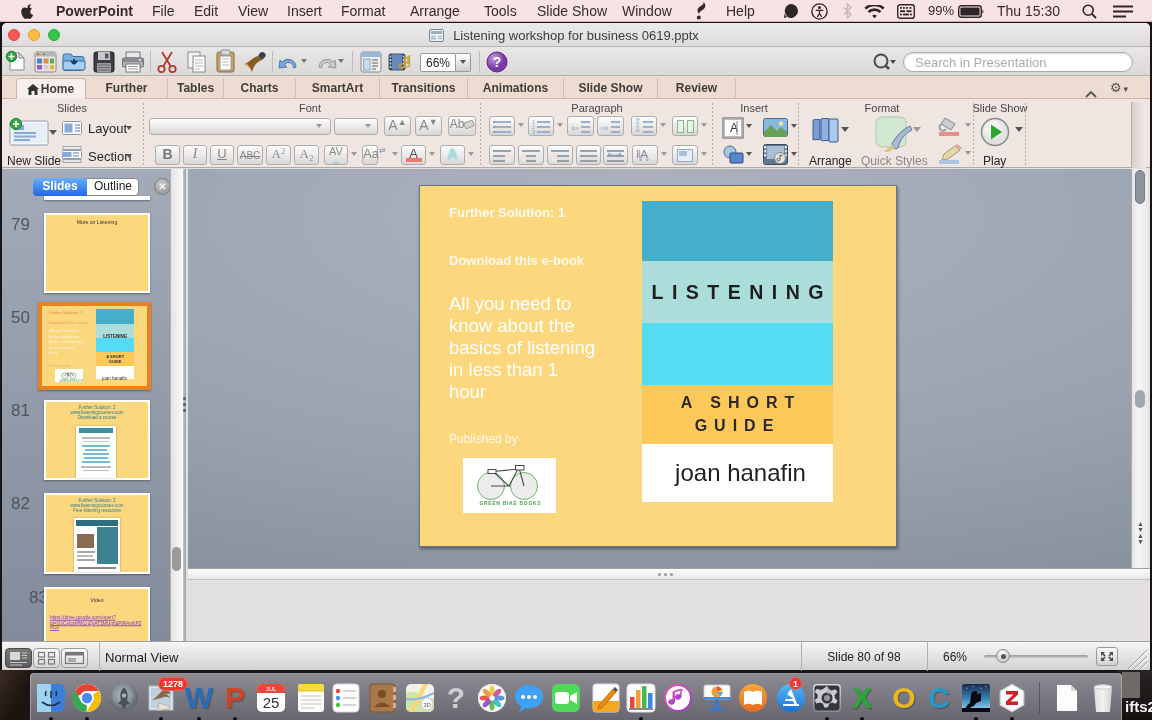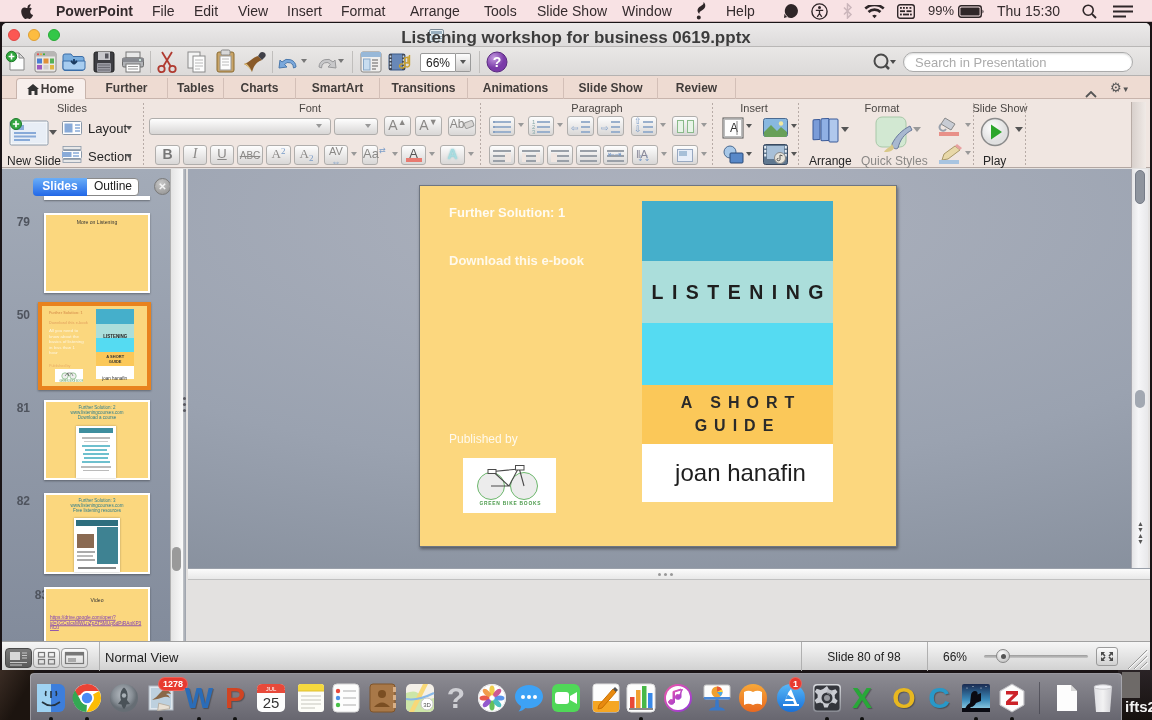--- a/index.html
+++ b/index.html
@@ -6,35 +6,35 @@
 html,body{width:1152px;height:720px;overflow:hidden;}
 body{font-family:"Liberation Sans",sans-serif;position:relative;background:#1a1416;}
 .abs{position:absolute;}
 
 #menubar{position:absolute;left:0;top:0;width:1152px;height:22px;background:#f8e2e4;border-bottom:1px solid #c9b3b5;color:#342b2d;font-size:14px;}
 #menubar .mi{position:absolute;top:3px;white-space:nowrap;}
 
 #win{position:absolute;left:2px;top:23px;width:1148px;height:647px;background:#e3e1e0;border-radius:5px 5px 0 0;}
 #titlebar{position:absolute;left:0;top:0;width:100%;height:24px;background:linear-gradient(#eceaea,#dddbdb);border-radius:5px 5px 0 0;border-bottom:1px solid #b9b7b6;}
 .tl{position:absolute;top:6px;width:12px;height:12px;border-radius:50%;}
-#titletext{position:absolute;top:5px;left:0;width:100%;text-align:center;font-size:17px;color:#3c3c3c;font-weight:bold;}
+#titletext{position:absolute;top:5px;left:0;width:100%;text-align:center;font-size:13px;color:#3c3c3c;}
 
 #toolbar{position:absolute;left:0;top:24px;width:100%;height:29px;background:linear-gradient(#e9e7e6,#dcdad9);border-bottom:1px solid #b4b2b1;}
 
 #tabrow{position:absolute;left:0;top:53px;width:100%;height:23px;background:#eedbd2;border-bottom:1px solid #c8b4ac;}
 .tab{position:absolute;top:2px;height:21px;line-height:21px;font-size:12px;font-weight:bold;color:#413c3a;text-align:center;border-right:1px solid #d3bfb7;}
 .tab.active{background:#f7efec;border-radius:4px 4px 0 0;border:1px solid #c8b4ac;border-bottom:none;}
 
 #ribbon{position:absolute;left:0;top:76px;width:100%;height:69px;background:#f0e6e1;border-bottom:1px solid #b3a7a2;}
 .rlabel{position:absolute;top:3px;font-size:11px;color:#4a4643;text-align:center;}
 .rsep{position:absolute;top:4px;height:62px;width:1px;background-image:linear-gradient(#b7aba6 40%,rgba(0,0,0,0) 0%);background-size:1px 4px;}
 .rbtn{position:absolute;background:linear-gradient(#fdfdfd,#d9d7d6);border:1px solid #b0aeac;border-radius:3px;color:#8a8886;}
 
 #sidebar{position:absolute;left:0;top:146px;width:184px;height:475px;background:linear-gradient(180deg,#a3abb8,#828b9b);}
-#sidebar .num{position:absolute;font-size:12px;font-weight:bold;color:#4f545e;width:28px;text-align:right;}
+#sidebar .num{position:absolute;font-size:17px;font-weight:normal;color:#4f545e;width:28px;text-align:right;}
 .thumb{position:absolute;left:42px;width:106px;background:#fbd77e;border:2px solid #fff;box-shadow:0 1px 2px rgba(0,0,0,.35);}
 
 #main{position:absolute;left:186px;top:146px;width:945px;height:399px;background:radial-gradient(150% 130% at 48% 12%,#adb2be 0%,#9aa2b0 48%,#79828f 100%);}
 #slide{position:absolute;left:231px;top:16px;width:478px;height:362px;background:#fcd77e;border:1px solid #6e7580;box-shadow:1px 2px 3px rgba(0,0,0,.4);}
 
 #notesbar{position:absolute;left:186px;top:545px;width:962px;height:12px;background:linear-gradient(#fbfbfb,#e8e8e8);border-top:1px solid #9aa0aa;border-bottom:1px solid #c0c0c0;}
 #notes{position:absolute;left:186px;top:557px;width:962px;height:60px;background:#fff;}
 
 #status{position:absolute;left:0;top:618px;width:1148px;height:29px;background:linear-gradient(#f6f6f6,#d2d2d2);border-top:1px solid #a0a0a0;font-size:12px;color:#333;}
 
@@ -529,20 +529,21 @@
     </div>
     <div class="abs" style="left:168px;top:0;width:13px;height:475px;background:linear-gradient(90deg,#e4e4e4,#fafafa);border-left:1px solid #b0b0b0;"></div>
     <div class="abs" style="left:170px;top:378px;width:9px;height:24px;border-radius:5px;background:#9a9a9a;"></div>
     <div class="abs" style="left:181px;top:0;width:3px;height:475px;background:linear-gradient(90deg,#c4c6ca,#9aa0aa);"></div>
     <div class="abs" style="left:181px;top:228px;width:3px;height:3px;border-radius:50%;background:#5a5a62;box-shadow:0 6px 0 #5a5a62,0 12px 0 #5a5a62;"></div>
   </div>
   <div id="main">
     <div id="slide">
       <div class="abs" style="left:29px;top:19px;font-size:13px;font-weight:bold;color:rgba(255,255,255,.9);">Further Solution: 1</div>
       <div class="abs" style="left:29px;top:67px;font-size:13px;font-weight:bold;color:rgba(255,255,255,.85);">Download this e-book</div>
+      <div class="abs" style="left:29px;top:107px;width:180px;font-size:18.5px;line-height:22px;color:#fff;">All you need to<br>know about the<br>basics of listening<br>in less than 1<br>hour</div>
       <div class="abs" style="left:29px;top:246px;font-size:12px;color:rgba(255,255,255,.85);">Published by</div>
       <div class="abs" style="left:43px;top:272px;width:93px;height:55px;background:#fff;">
         <svg width="93" height="55" viewBox="0 0 93 55">
           <circle cx="28" cy="28" r="13.5" fill="#ececec" stroke="#6cb86c" stroke-width="1"></circle>
           <circle cx="61" cy="28" r="13.5" fill="#ececec" stroke="#6cb86c" stroke-width="1"></circle>
           <path d="M30,13.5 L56,11 M30,13.5 L46,28 L28,28 M46,28 L55,11 M56.5,11.5 L61,28" fill="none" stroke="#4a4a4a" stroke-width="1.1"></path>
           <rect x="25" y="11.5" width="8" height="4" fill="#fff" stroke="#4a4a4a" stroke-width="1"></rect>
           <rect x="52.5" y="7.5" width="8.5" height="4.5" fill="#fff" stroke="#4a4a4a" stroke-width="1"></rect>
           <text x="16.5" y="46.5" font-size="4.9" fill="#4a9a4a" letter-spacing="0.75" font-family="Liberation Sans" font-weight="bold">GREEN BIKE BOOKS</text>
         </svg>

